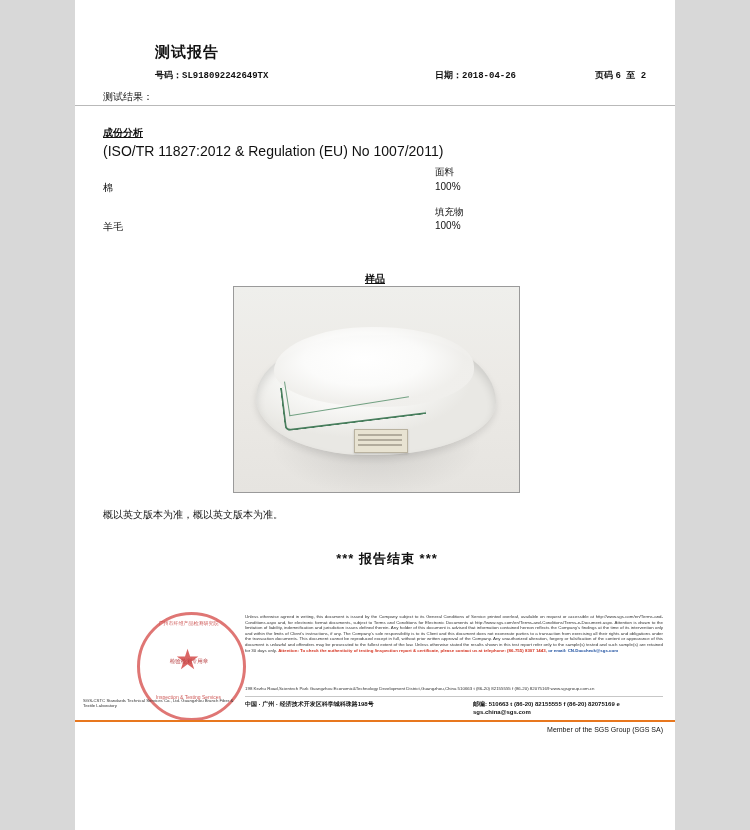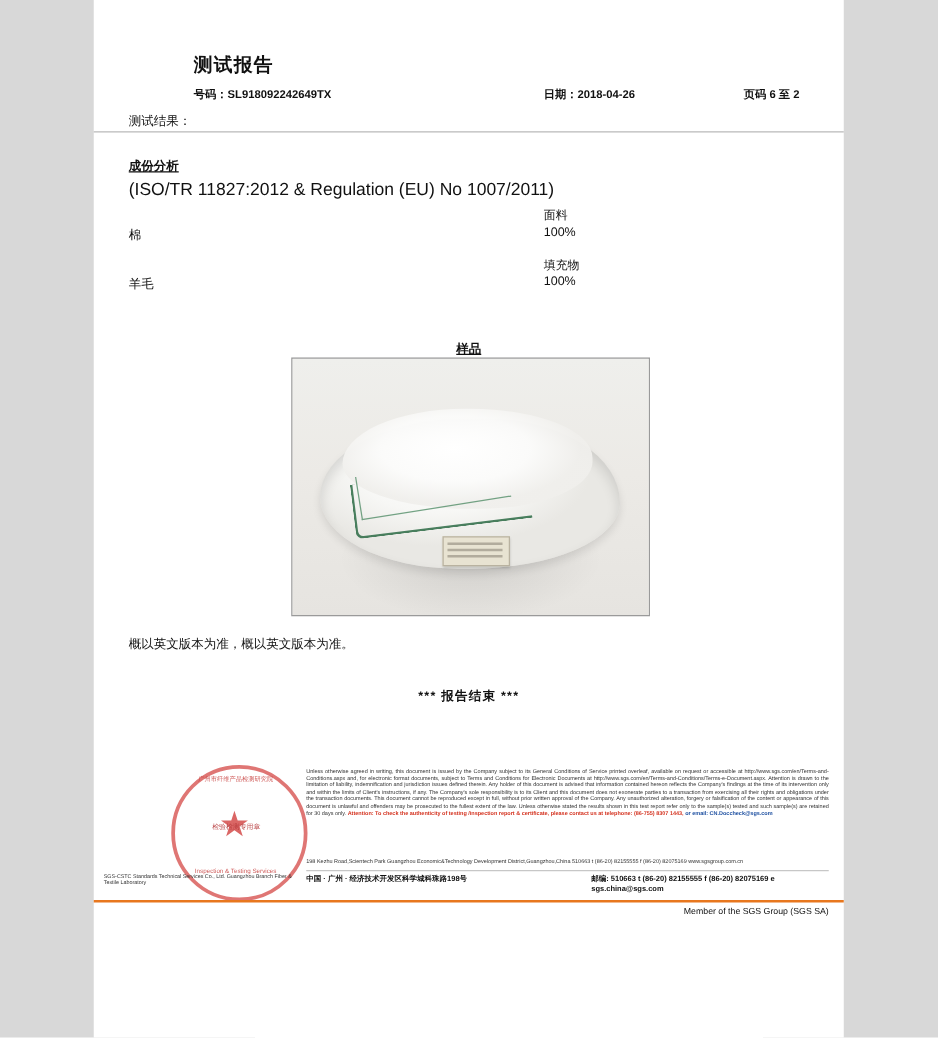--- a/index.html
+++ b/index.html
@@ -21,21 +21,21 @@
   .report-title{
     position:absolute; left:80px; top:0px;
     font-size:15px; font-weight:bold; color:#111;
     letter-spacing:1px;
   }
   .hdr-row{
     position:absolute; left:80px; top:26px; width:520px;
     font-size:9px; color:#111;
   }
   .hdr-label{ color:#111;font-weight:bold; }
-  .hdr-value{ font-weight:bold; color:#111; }
+  .hdr-value{ font-weight:bold; color:#111;font-family:Liberation Mono, monospace; }
   .hdr-item{ position:absolute; white-space:nowrap;}
   .hdr-no{ left:0px; }
   .hdr-date{ left:280px; }
   .hdr-page{ left:440px; }
 
   .header-rule{
     position:absolute; left:0; top:62px; width:600px; height:1px;
     background:#b9b9b9;
   }
 
@@ -133,22 +133,22 @@
   .tag-line{
     position:absolute; left:3px; width:44px; height:2px; background:#8d8779; opacity:.6;
   }
 
   
   .note-cn{
     position:absolute; left:28px; top:440px;
     font-size:10px; color:#111;
   }
   .end-mark{
-    position:absolute; left:0; top:482px; width:600px;
-    text-align:center; font-size:10px; font-weight:bold; color:#111;
+    position:absolute; left:12px; top:482px; width:600px;
+    text-align:center; font-size:13px; font-weight:bold; color:#111;
     letter-spacing:1px;
   }
 
   
   .bottom{
     position:absolute; left:0; top:612px; width:600px; height:125px;
   }
   .stamp{
     position:absolute; left:62px; top:0px; width:105px; height:105px;
   }

